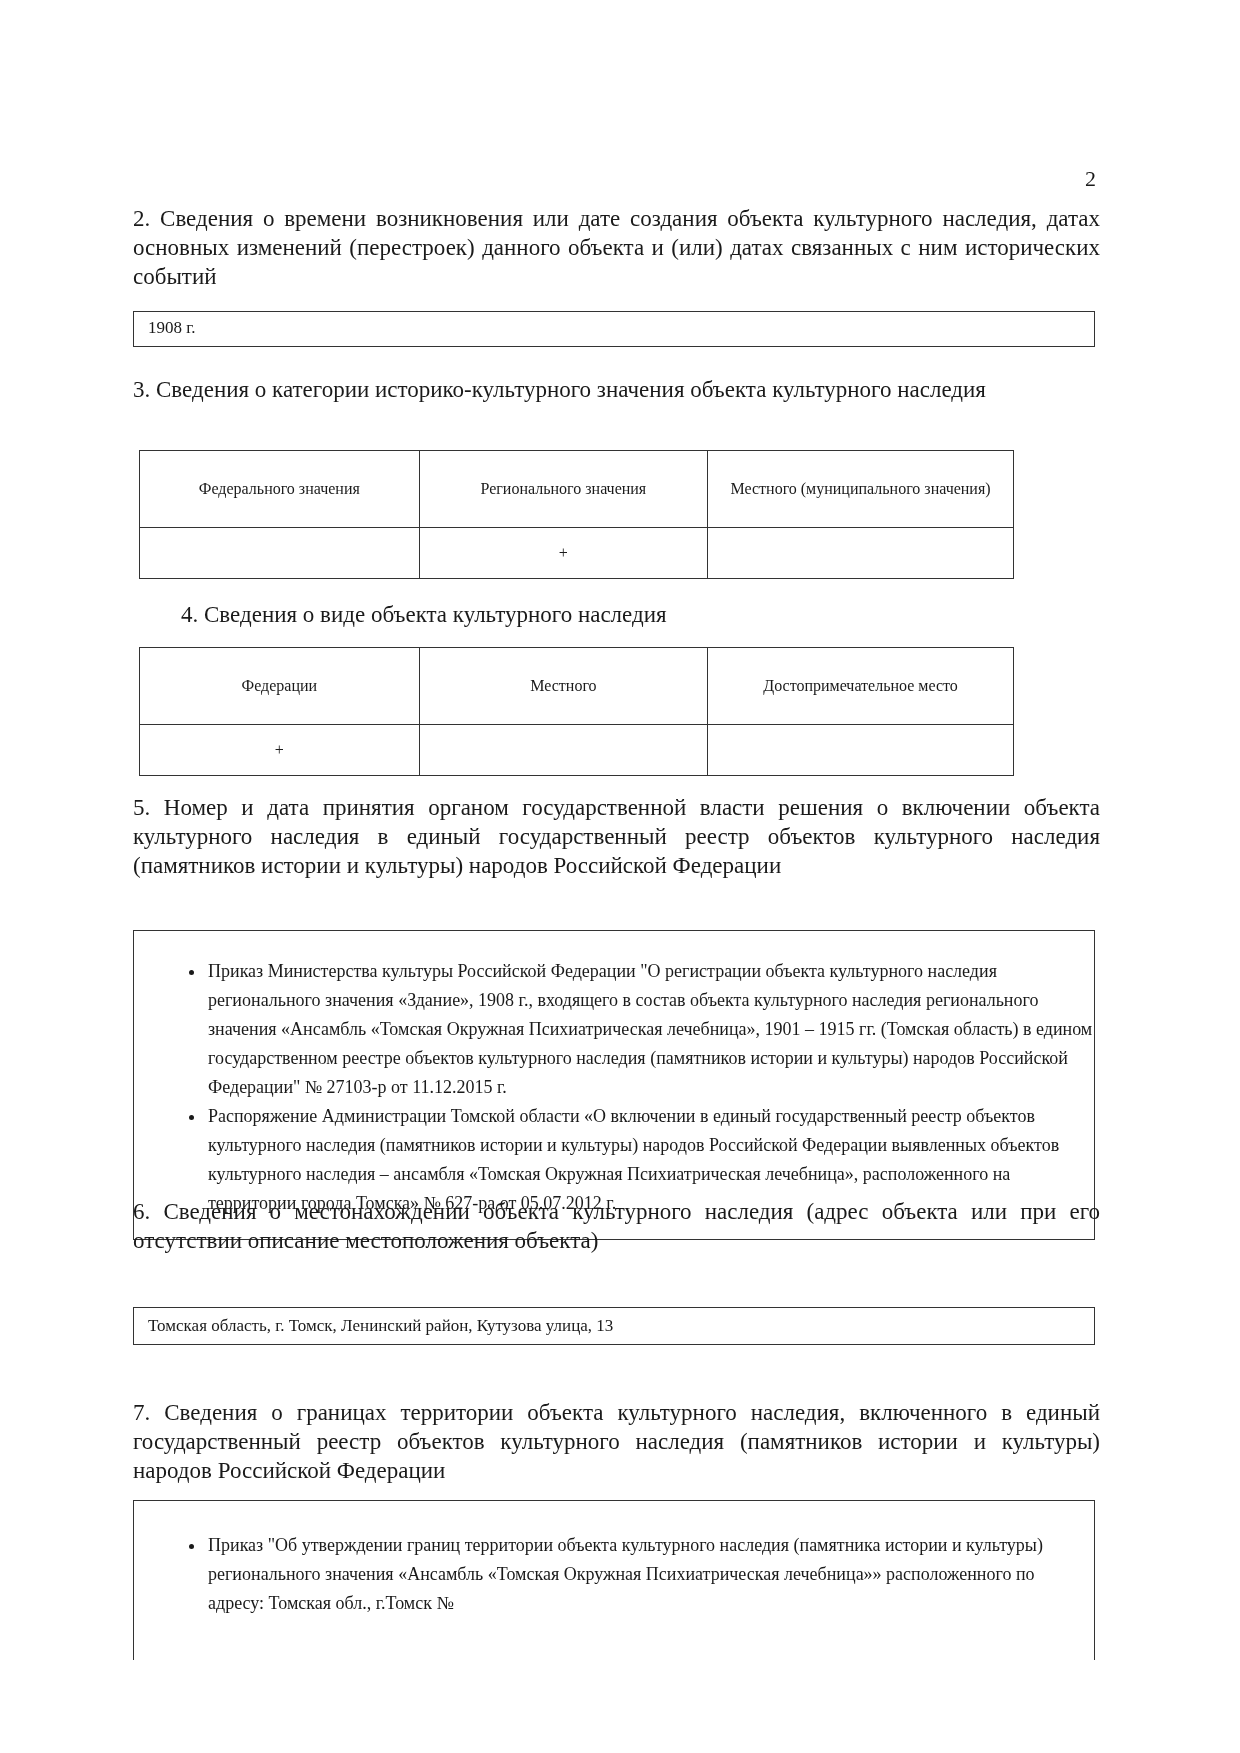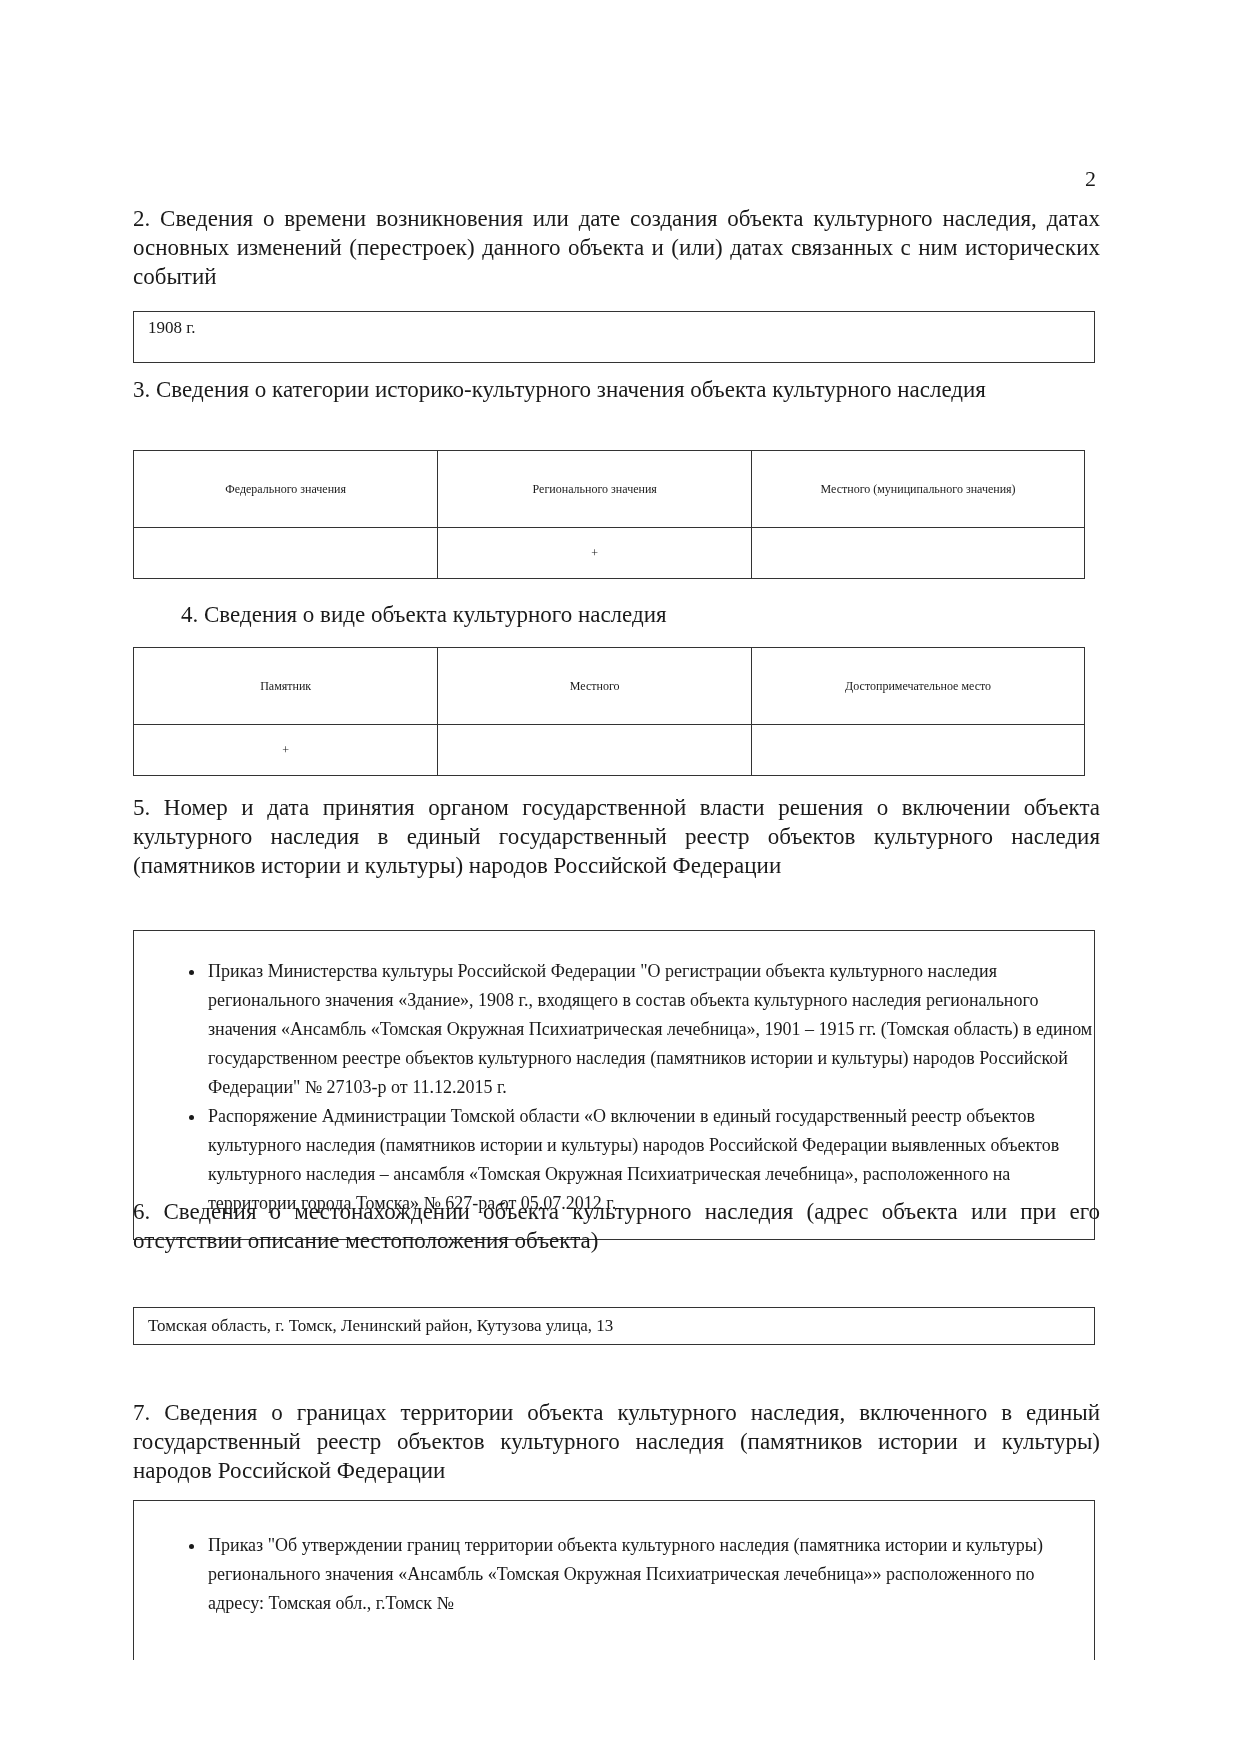--- a/index.html
+++ b/index.html
@@ -13,40 +13,40 @@
       position: absolute; left: 133px; width: 967px;
       font-size: 23px; line-height: 29px; text-align: justify;
       text-align-last: left;
     }
     .box {
       position: absolute; left: 133px; width: 962px;
       border: 1px solid #333; box-sizing: border-box;
     }
     .box-text { font-size: 17px; padding: 6px 14px; }
     table.grid {
-      position: absolute; left: 133px; width: 952px;
-      border-collapse: collapse; font-size: 12px;
+      position: absolute; left: 139px; width: 875px;
+      border-collapse: collapse; font-size: 16px;
     }
     table.grid td {
       border: 1.5px solid #333; text-align: center; vertical-align: middle;
       padding: 4px 8px; line-height: 28px;
     }
     table.grid tr.head td { height: 68px; }
     table.grid tr.row td { height: 42px; }
     .list-box ul { margin: 0; padding: 0 0 0 72px; font-size: 18px; line-height: 29px; }
     .list-box li { margin: 0; padding-left: 2px; }
     .list-box ul { list-style: disc; }
   </style>
 </head>
 <body>
 
 <div class="page-num">2</div>
 
 <div class="heading" style="top:204px;">2. Сведения о времени возникновения или дате создания объекта культурного наследия, датах основных изменений (перестроек) данного объекта и (или) датах связанных с ним исторических событий</div>
-<div class="box" style="top:311px; height:52px;">
+<div class="box" style="top:311px; height:36px;">
   <div class="box-text">1908 г.</div>
 </div>
 
 <div class="heading" style="top:375px;">3. Сведения о категории историко-культурного значения объекта культурного наследия</div>
 <table class="grid" style="top:450px;">
   <tbody>
       <tr class="head">
     <td style="width:32%">Федерального значения</td>
     <td style="width:33%">Регионального значения</td>
     <td style="width:35%">Местного (муниципального значения)</td>
@@ -56,21 +56,21 @@
     <td>+</td>
     <td></td>
   </tr>
 </tbody>
   </table>
 
 <div class="heading" style="top:600px;margin-left:48px;">4. Сведения о виде объекта культурного наследия</div>
 <table class="grid" style="top:647px;">
   <tbody>
       <tr class="head">
-    <td style="width:32%">Памятник</td>
+    <td style="width:32%">Федерации</td>
     <td style="width:33%">Местного</td>
     <td style="width:35%">Достопримечательное место</td>
   </tr>
   <tr class="row">
     <td>+</td>
     <td></td>
     <td></td>
   </tr>
 </tbody>
   </table>

